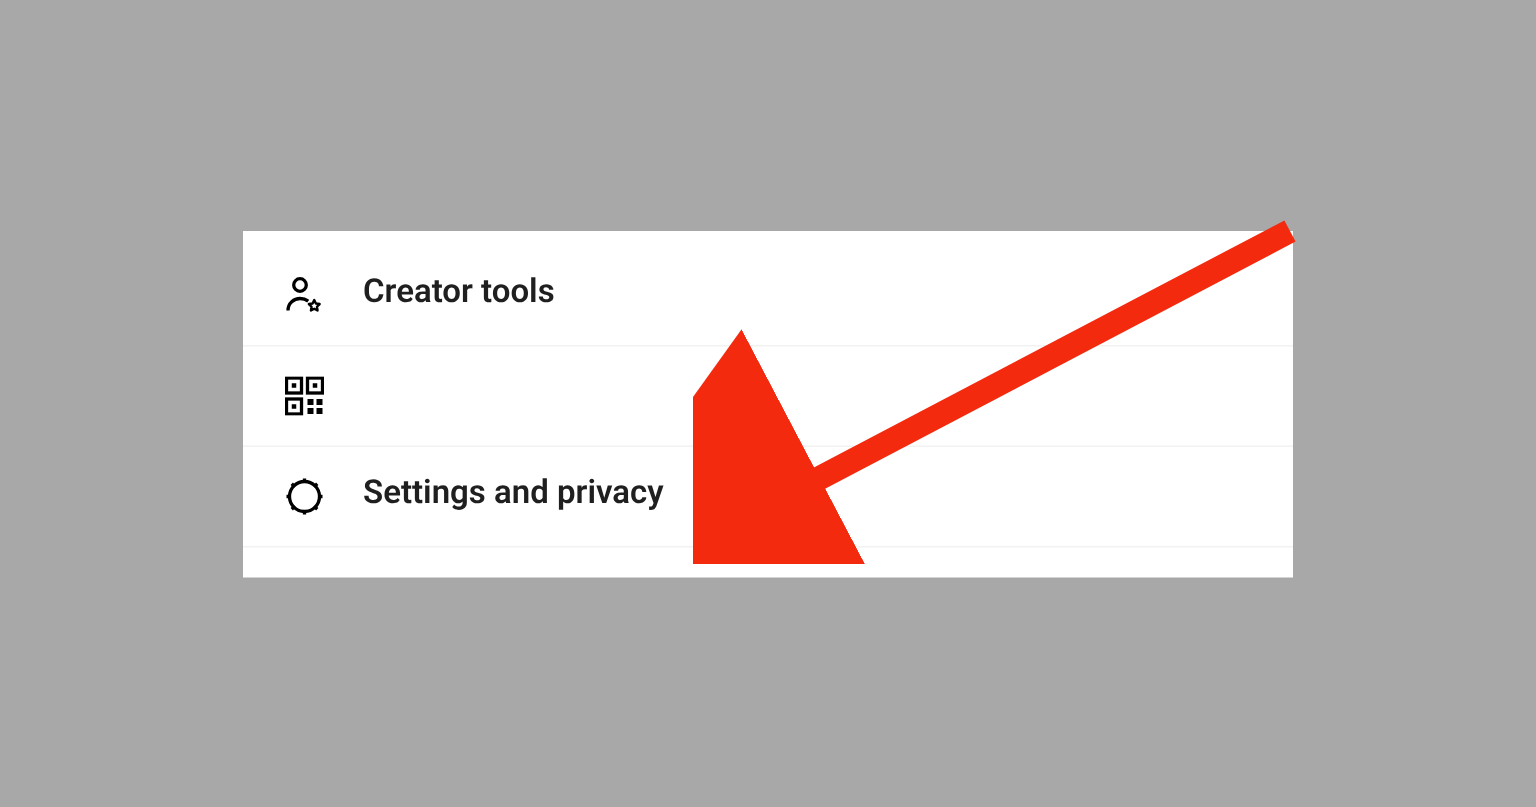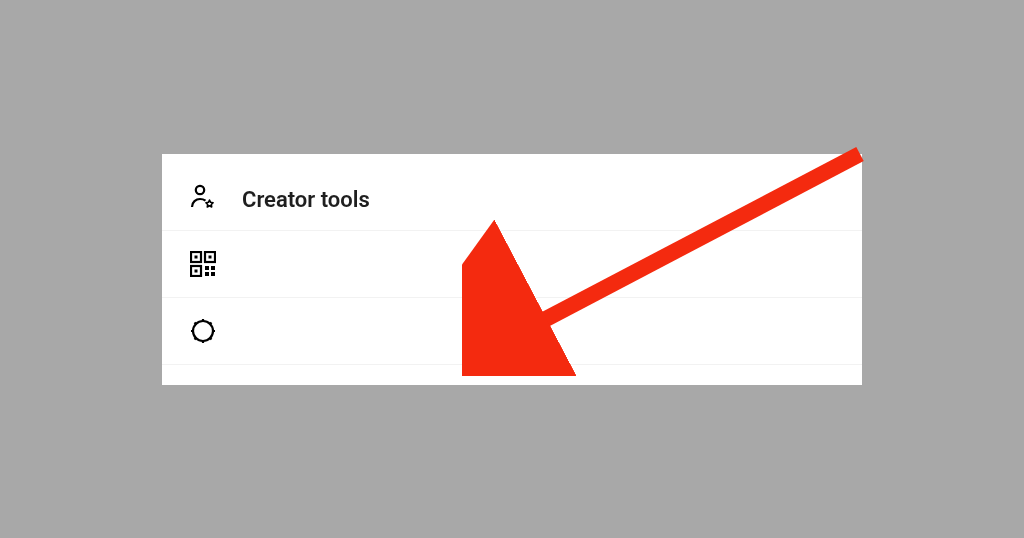--- a/index.html
+++ b/index.html
@@ -14,21 +14,21 @@
       position: relative;
     }
     .menu-card {
       background: #ffffff;
       width: 700px;
       padding: 10px 0 20px;
       position: relative;
     }
     .menu-item {
       display: flex;
-      align-items: flex-end;
+      align-items: flex-start;
       padding: 18px 26px;
       cursor: pointer;
       border-bottom: 1px solid #f2f2f2;
     }
     .menu-item:last-child { border-bottom: none; }
     .icon-slot {
       width: 30px;
       height: 30px;
       display: flex;
       align-items: center;
@@ -81,20 +81,21 @@
     </span>
   </div>
 
   <div class="menu-item">
     <span class="icon-slot">
       <svg width="28" height="28" viewBox="0 0 28 28" fill="none" stroke="#000" stroke-width="2.2">
         <circle cx="14" cy="14" r="10"></circle>
         <path d="M14 2v3M14 23v3M2 14h3M23 14h3M5.5 5.5l2.1 2.1M20.4 20.4l2.1 2.1M5.5 22.5l2.1-2.1M20.4 7.6l2.1-2.1"></path>
       </svg>
     </span>
+    <span class="menu-label">Settings and privacy</span>
   </div>
 
   <svg class="annotation-arrow" width="420" height="230" viewBox="0 0 420 230" style="left:300px; top:-8px;">
     <defs>
       <marker id="arrowhead" markerWidth="14" markerHeight="14" refX="3" refY="7" orient="auto">
         <polygon points="0 0, 14 7, 0 14" fill="#f42a0f"></polygon>
       </marker>
     </defs>
     <line x1="398" y1="8" x2="42" y2="195" stroke="#f42a0f" stroke-width="16" marker-end="url(#arrowhead)"></line>
   </svg>

